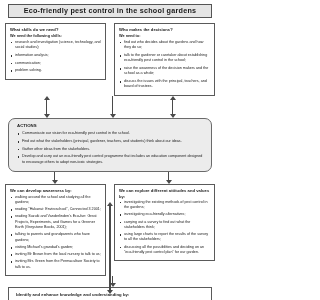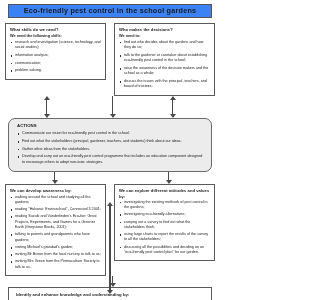--- a/index.html
+++ b/index.html
@@ -23,21 +23,21 @@
     box-sizing: border-box;
     padding: 2px 5px 2px 5px;
   }
 
   
   .title-box {
     border: 1px solid #555;
     text-align: center;
     padding: 2px 2px 2.5px 2px;
     margin: 2px 3px 5px 3px;
-    background: #3b82f6;
+    background: #e5e5e5;
   }
   .title-box .title-text {
     font-size: 7.2px;
     font-weight: 700;
     letter-spacing: 0.25px;
     line-height: 1.1;
     white-space: nowrap;
   }
 
   

